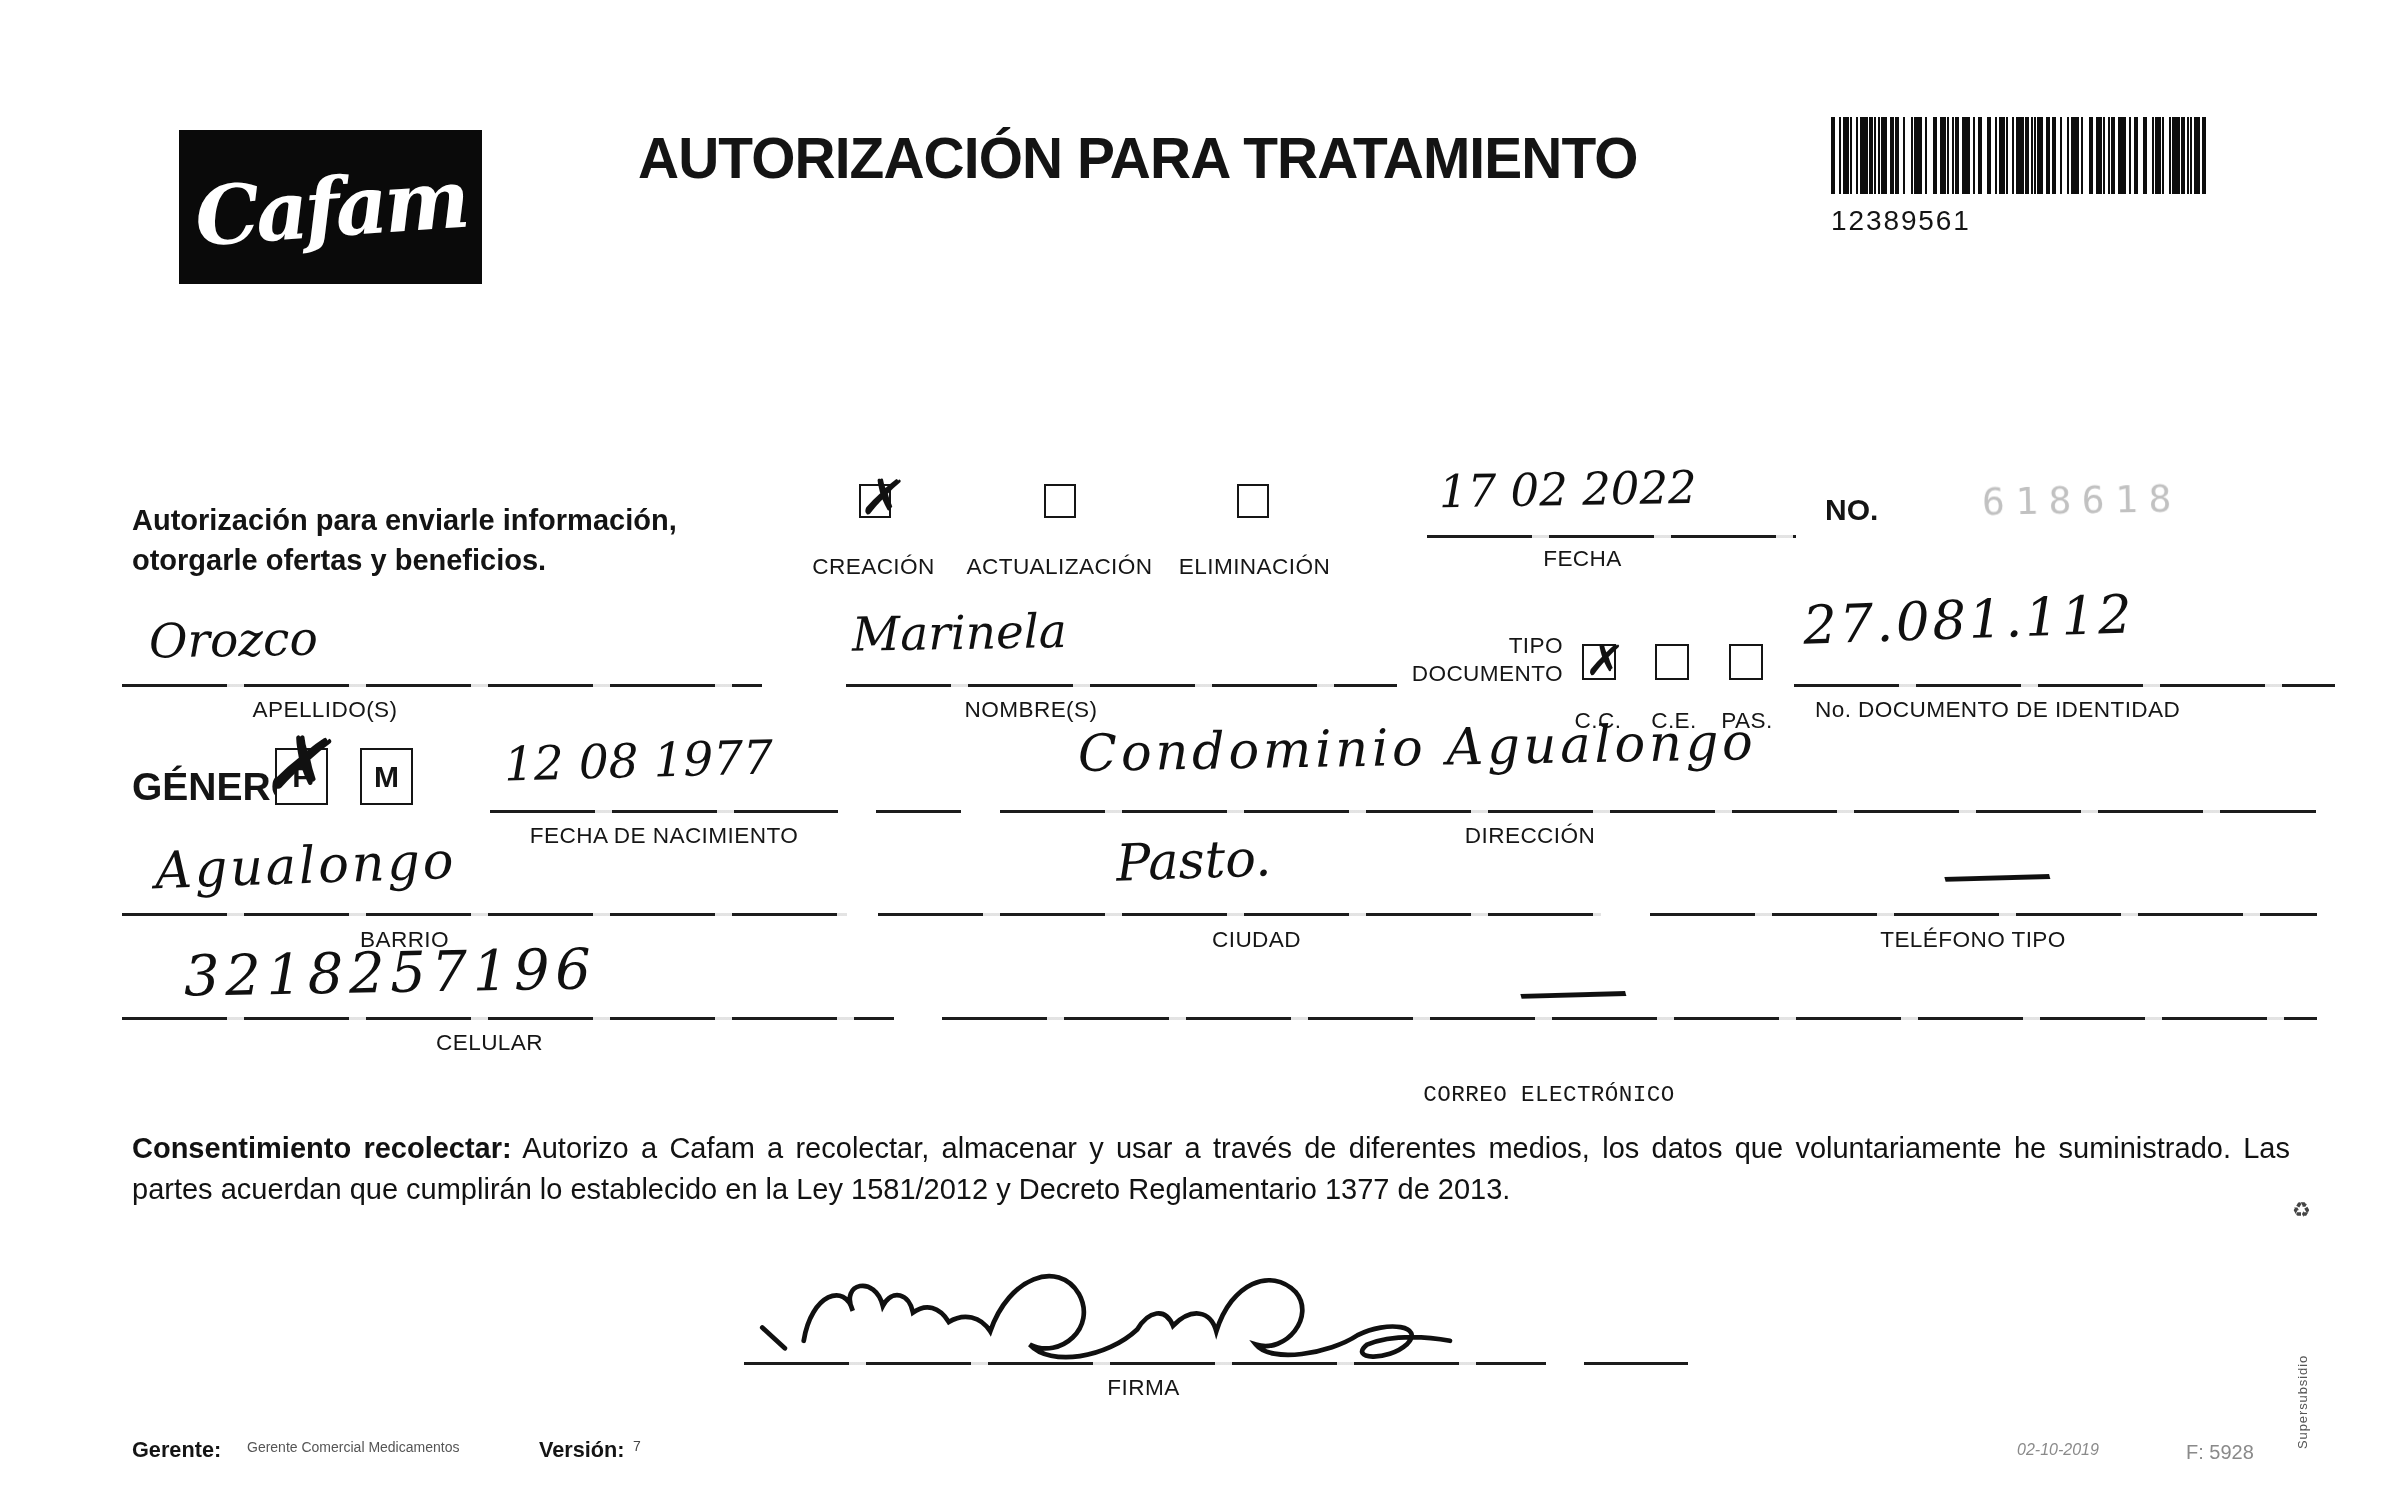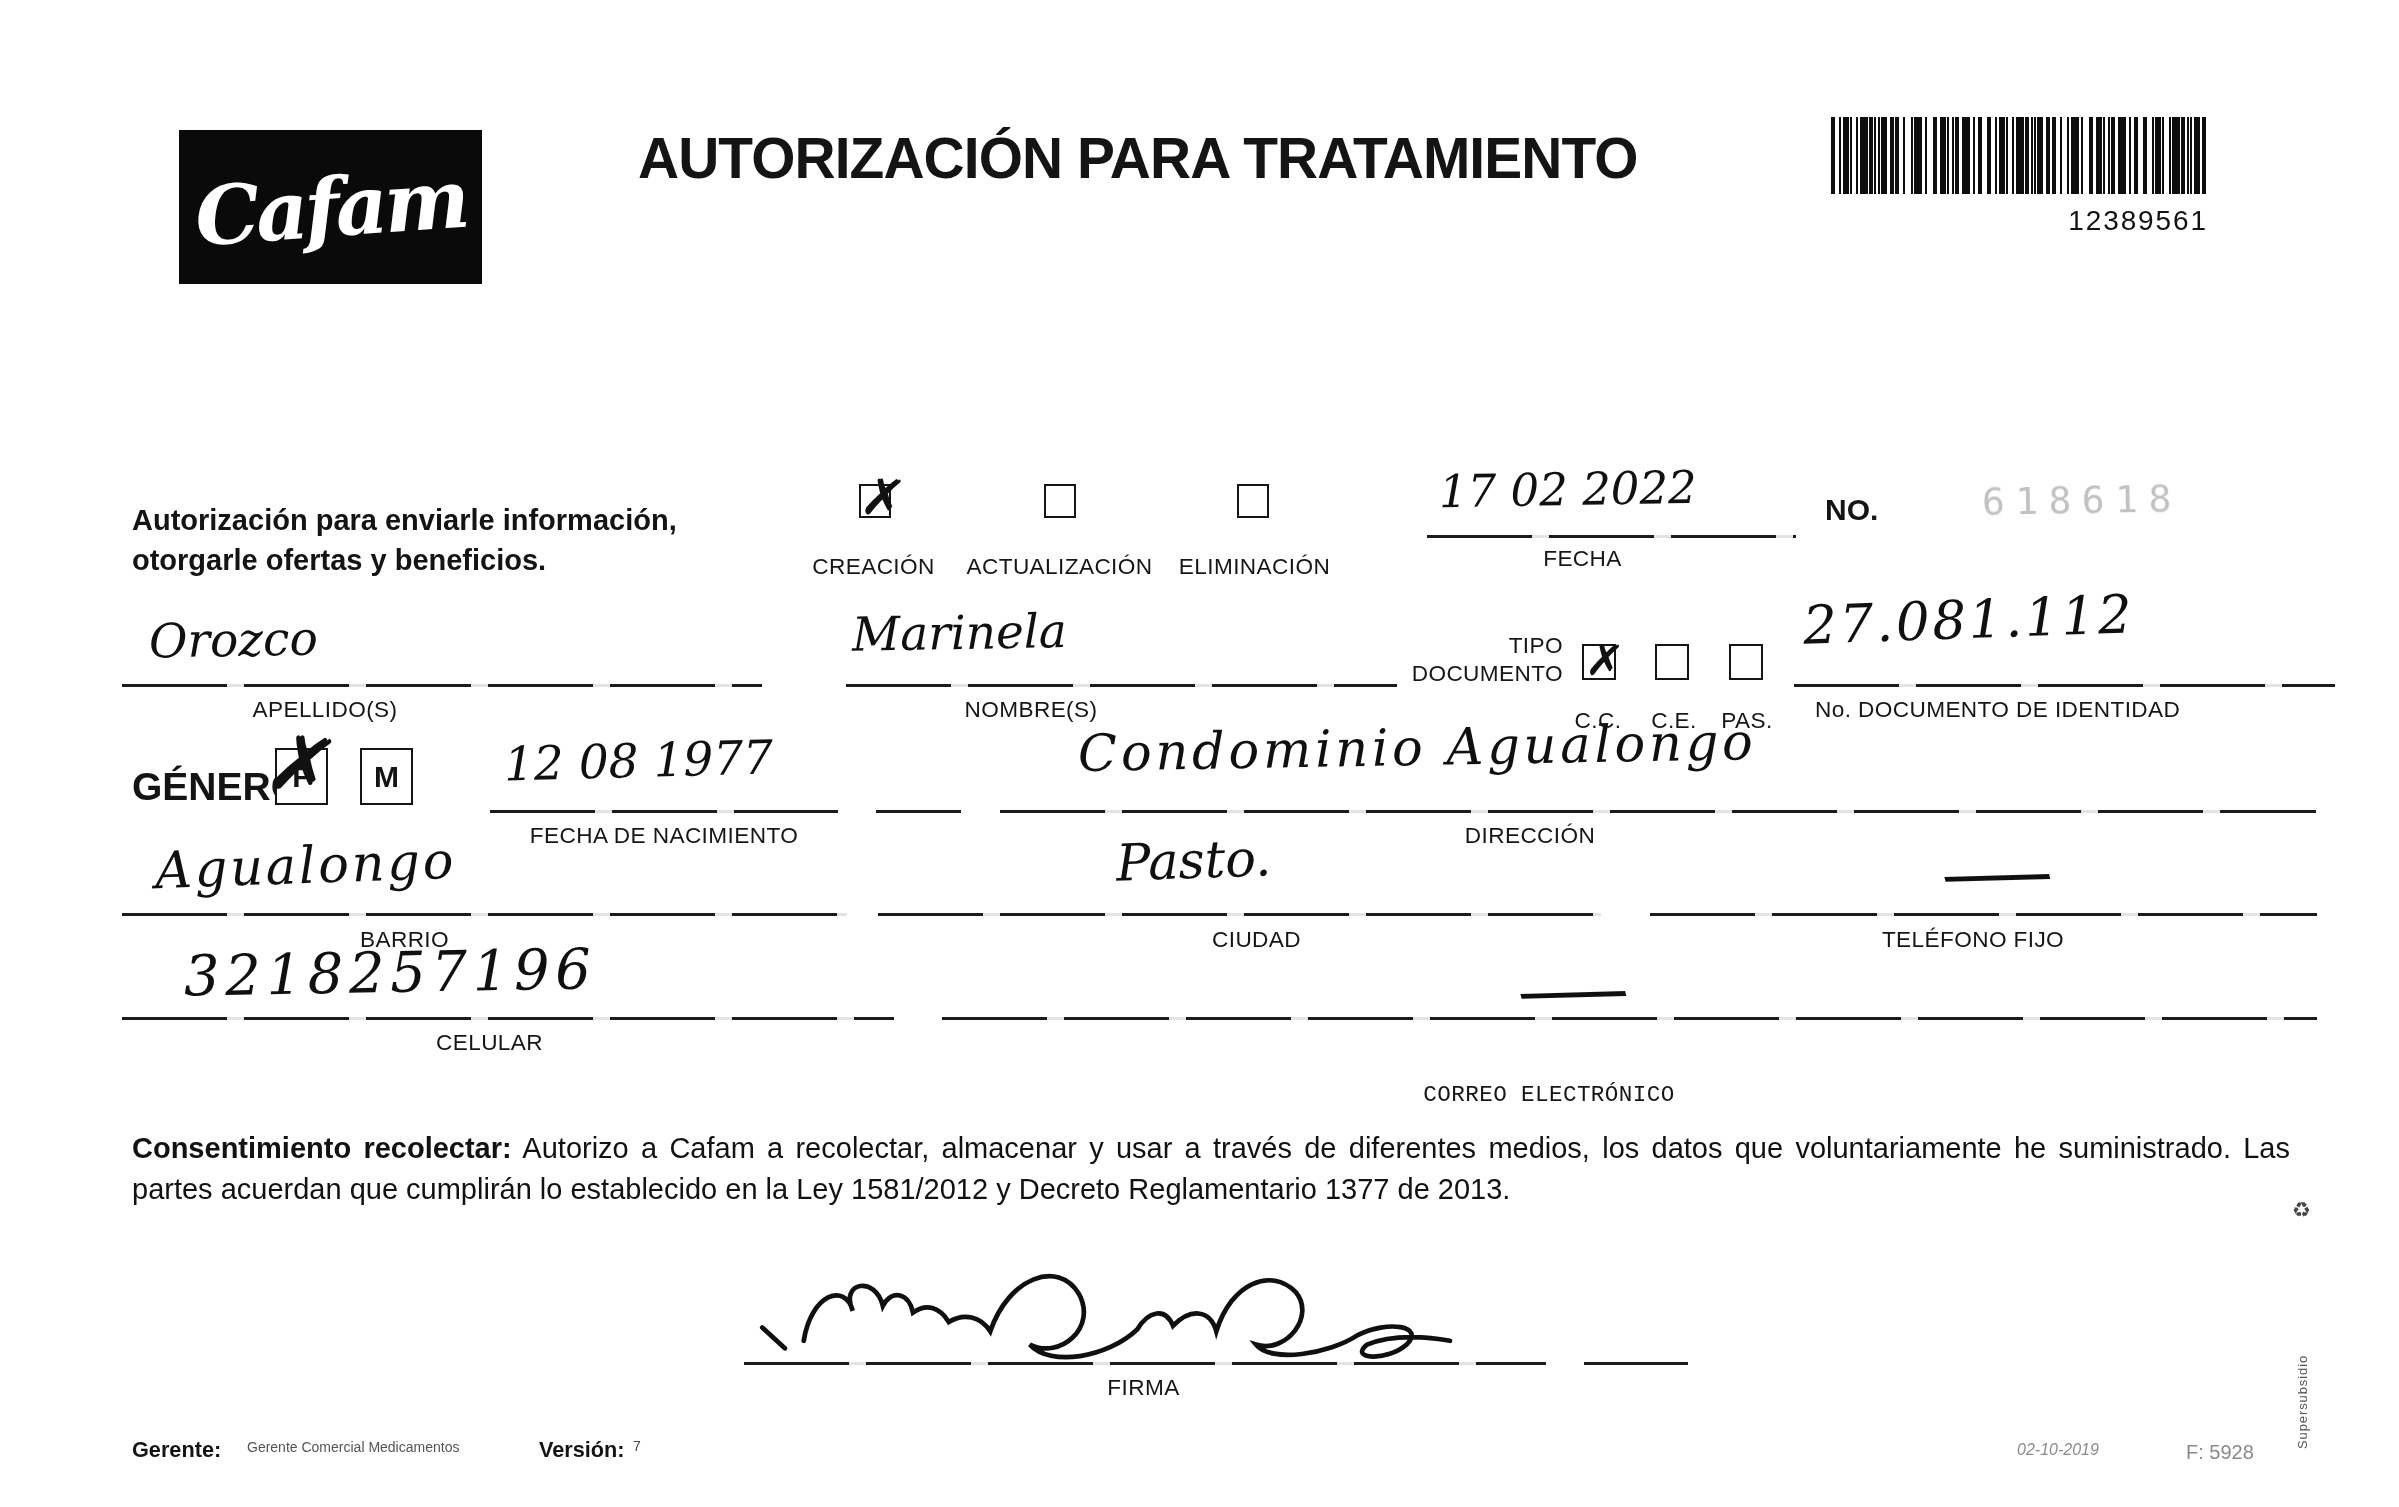--- a/index.html
+++ b/index.html
@@ -9,21 +9,21 @@
   
   .logo{left:179px;top:130px;width:303px;height:154px;background:#0a0a0a;display:flex;
         align-items:center;justify-content:center;}
   .logo span{font-family:"DejaVu Serif",serif;font-style:italic;font-weight:bold;color:#fff;
         font-size:81px;transform:rotate(-4deg);letter-spacing:-3.8px;}
   .title{left:638px;top:124px;font-size:58px;font-weight:bold;letter-spacing:-0.9px;
         transform:scaleX(.98);transform-origin:left;white-space:nowrap;}
   .subtitle{left:641px;top:209px;font-size:28px;font-weight:bold;white-space:nowrap;}
   .barcode{left:1831px;top:117px;width:377px;height:77px;display:flex;align-items:stretch;overflow:hidden;}
   .barcode i{display:inline-block;background:#0d0d0d;height:100%;flex:none;}
-  .barcode-num{left:1831px;top:205px;width:377px;text-align:right;font-size:28px;letter-spacing:1.9px;}
+  .barcode-num{left:1831px;top:205px;width:377px;text-align:left;font-size:28px;letter-spacing:1.9px;}
   
   .b{font-weight:bold;}
   .label{font-size:22.6px;letter-spacing:0.4px;text-align:center;white-space:nowrap;color:#161616;}
   .fline{height:2.8px;background:repeating-linear-gradient(90deg,#1c1c1c 0 105px,rgba(28,28,28,.12) 105px 122px);}
   .checkbox{border:2.8px solid #151515;background:#fff;}
   .cb32{width:28px;height:30px;}
   .cb34{width:30px;height:32px;}
   .cb54{width:49px;height:53px;display:flex;align-items:center;justify-content:center;
         font-size:30px;font-weight:bold;}
   .xmark{font-family:"DejaVu Sans",sans-serif;color:#111;line-height:1;}
@@ -178,21 +178,21 @@
   <div class="abs hand" style="left:155px;top:836px;font-size:51px;transform:rotate(-2deg);letter-spacing:2.8px;">Agualongo</div>
   <div class="abs fline" style="left:122px;top:913px;width:725px;"></div>
   <div class="abs label" style="left:334px;top:927px;width:141px;">BARRIO</div>
 
   <div class="abs hand" style="left:1116px;top:831px;font-size:51px;transform:rotate(-2deg);">Pasto.</div>
   <div class="abs fline" style="left:878px;top:913px;width:723px;"></div>
   <div class="abs label" style="left:1186px;top:927px;width:141px;">CIUDAD</div>
 
   <div class="abs hand-dash" style="left:1938px;top:855px;">—</div>
   <div class="abs fline" style="left:1650px;top:913px;width:667px;"></div>
-  <div class="abs label" style="left:1879px;top:927px;width:188px;">TELÉFONO FIJO</div>
+  <div class="abs label" style="left:1879px;top:927px;width:188px;">TELÉFONO TIPO</div>
 
   <div class="abs hand" style="left:184px;top:940px;font-size:56px;transform:rotate(-1deg);letter-spacing:5.6px;">3218257196</div>
   <div class="abs fline" style="left:122px;top:1017px;width:772px;"></div>
   <div class="abs label" style="left:419px;top:1030px;width:141px;">CELULAR</div>
 
   <div class="abs hand-dash" style="left:1514px;top:972px;">—</div>
   <div class="abs fline" style="left:942px;top:1017px;width:1375px;"></div>
   <div class="abs label" style="left:1408px;top:1082px;width:282px;font-family:Liberation Mono, monospace;">CORREO ELECTRÓNICO</div>
 
   <div class="abs consent"><span class="b">Consentimiento recolectar:</span><span> Autorizo a Cafam a recolectar, almacenar y usar a través de diferentes medios, los datos que voluntariamente he suministrado. Las partes acuerdan que cumplirán lo establecido en la Ley 1581/2012 y Decreto Reglamentario 1377 de 2013.</span></div>

